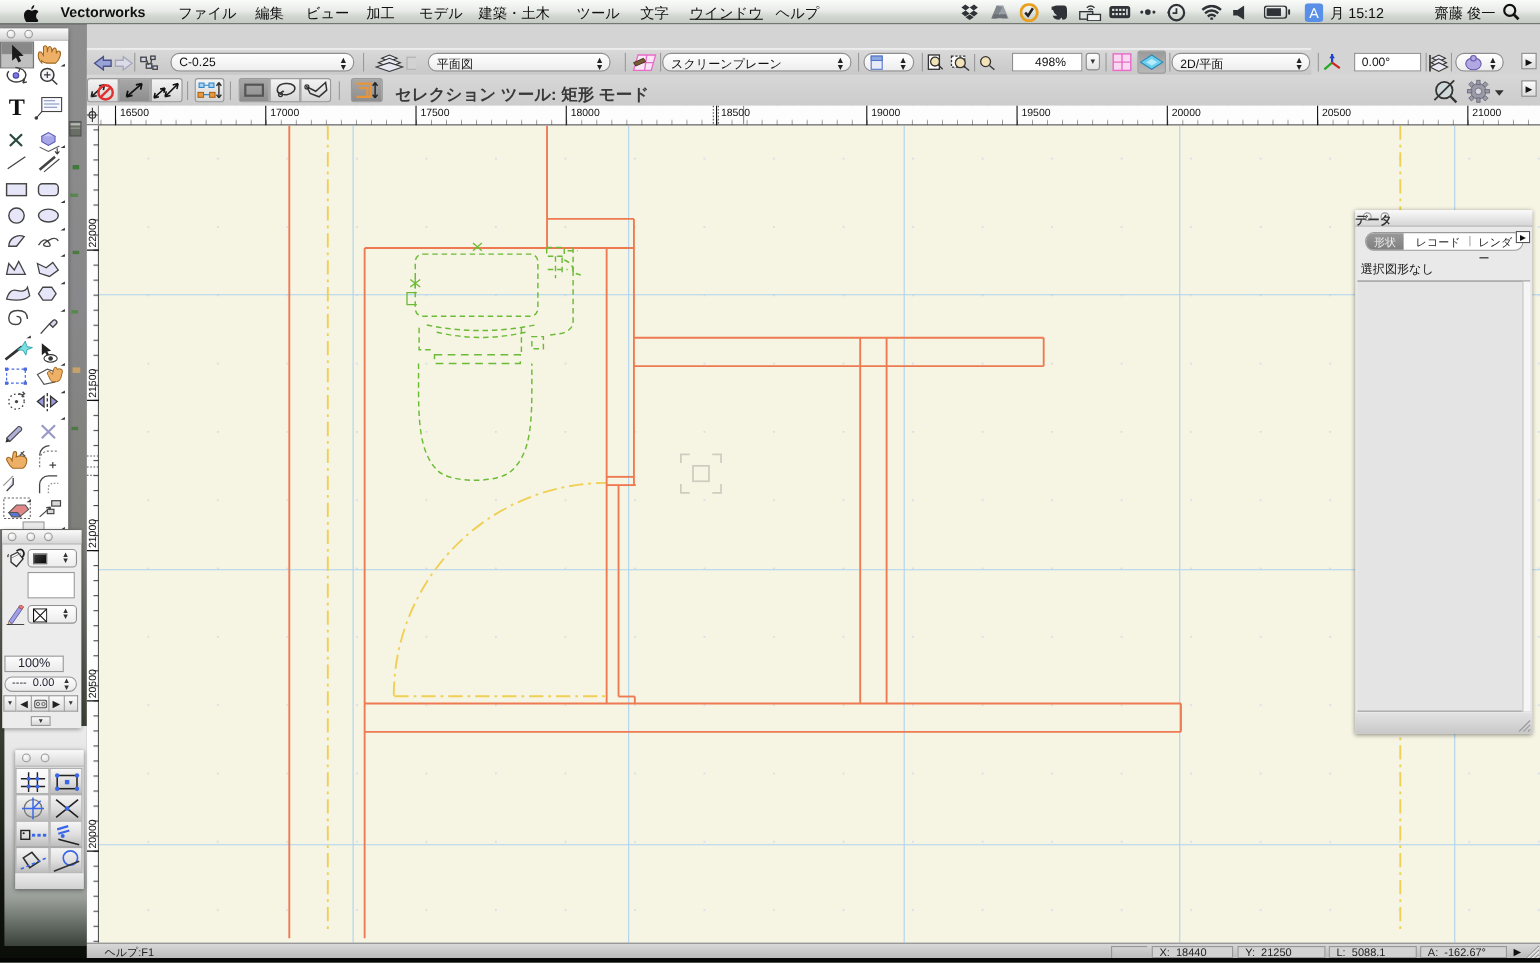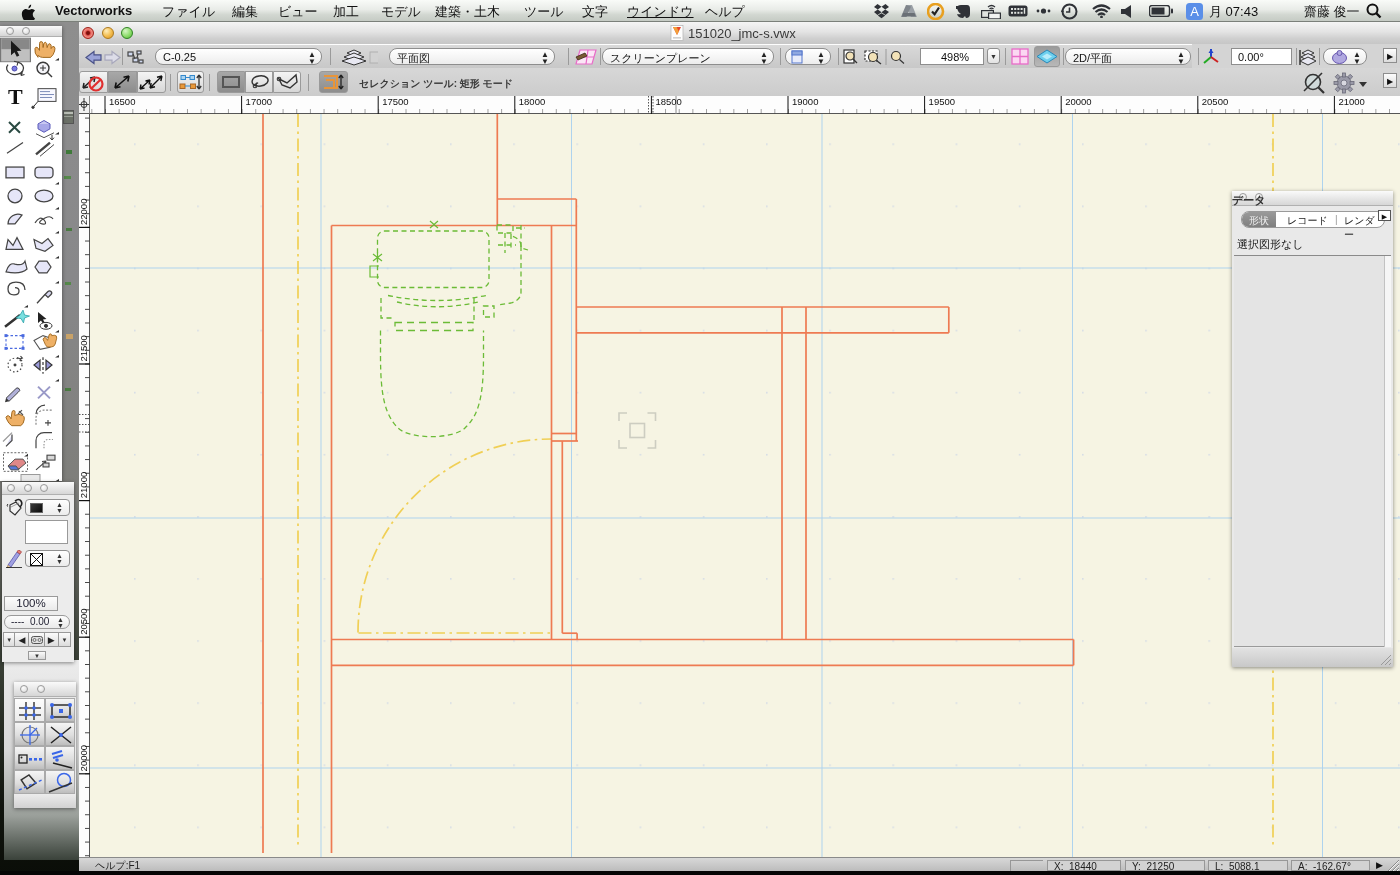--- a/index.html
+++ b/index.html
@@ -32,21 +32,21 @@
   .dd { position:absolute; height:17px; background:linear-gradient(180deg,#ffffff,#ededed);
     border:1px solid #8e8e8e; border-radius:8px; font-size:11px; color:#111;
     padding:2px 4px 0 7px; }
   .dd .arr { position:absolute; right:5px; top:1.5px; font-size:8px; color:#222; line-height:7px; }
   .sep1 { position:absolute; top:3px; width:1px; height:17px; background:#9a9a9a; }
   .fld { position:absolute; height:17px; background:#fff; border:1px solid #8e8e8e;
     font-size:11px; color:#111; padding:2px 0 0 6px; }
   .mbtn { position:absolute; top:3px; height:22px; border:1px solid #9a9a9a;
     background:linear-gradient(180deg,#f4f4f4,#d6d6d6); }
   .mbtn.sel { background:linear-gradient(180deg,#a8a8a8,#8d8d8d); }
-  #mode-text { position:absolute; left:280px; top:9px; font-size:10px; font-weight:bold; color:#3a3a3a; }
+  #mode-text { position:absolute; left:280px; top:9px; font-size:15px; font-weight:bold; color:#3a3a3a; }
 
   
   #hruler { left:90px; top:96px; width:1310px; height:18px; background:#fdfdfd; border-bottom:1px solid #555; }
   #corner { left:79px; top:96px; width:11px; height:18px; background:#f2f2f2; border-right:1px solid #888; border-bottom:1px solid #555;}
   #vruler { left:79px; top:114px; width:11px; height:743px; background:#fdfdfd; border-right:1px solid #555; }
 
   
   #canvas { left:90px; top:114px; width:1310px; height:743px; background:#f6f4e3; }
 
   
@@ -110,21 +110,21 @@
     <span class="mi" style="left:162px;">ファイル</span>
     <span class="mi" style="left:232px;">編集</span>
     <span class="mi" style="left:278px;">ビュー</span>
     <span class="mi" style="left:333px;">加工</span>
     <span class="mi" style="left:381px;">モデル</span>
     <span class="mi" style="left:435px;">建築・土木</span>
     <span class="mi" style="left:524px;">ツール</span>
     <span class="mi" style="left:582px;">文字</span>
     <span class="mi" style="left:627px;text-decoration:underline;">ウインドウ</span>
     <span class="mi" style="left:705px;">ヘルプ</span>
-    <span class="mi" style="left:1209px;">月 07:43</span>
+    <span class="mi" style="left:1209px;">月 15:12</span>
     <span class="mi" style="left:1304px;">齋藤 俊一</span>
     <svg class="mi" style="left:873px; top:3px;" width="17" height="16" xmlns="http://www.w3.org/2000/svg">
       <path d="M4.5,1 L8.5,3.8 L4.8,6.5 L1,3.9 Z M12.5,1 L16,3.9 L12.2,6.5 L8.5,3.8 Z M1,9 L4.8,6.5 L8.5,9.2 L4.5,11.9 Z M8.5,9.2 L12.2,6.5 L16,9 L12.5,11.9 Z M4.8,12.6 L8.5,10.2 L12.2,12.6 L8.5,15.2 Z" fill="#2f3237"></path>
     </svg>
     <svg class="mi" style="left:900px; top:4px;" width="18" height="15" xmlns="http://www.w3.org/2000/svg">
       <path d="M6,1 L12,1 L17,13 L11,13 Z" fill="#9aa0a6"></path>
       <path d="M6,1 L1,13 L6.5,13 L11,2.5 Z" fill="#7f858b"></path>
       <path d="M3,9 L14.5,9 L16,12.5 L2,12.5 Z" fill="#6a7076"></path>
     </svg>
     <svg class="mi" style="left:927px; top:3px;" width="18" height="17" xmlns="http://www.w3.org/2000/svg">
@@ -190,32 +190,20 @@
       <rect x="0" y="0" width="17" height="17" rx="3.5" fill="#5a8fe8"></rect>
       <text x="8.5" y="13" font-family="Liberation Sans, sans-serif" font-size="13" fill="#fff" text-anchor="middle">A</text>
     </svg>
     <svg class="mi" style="left:1366px; top:3px;" width="16" height="16" xmlns="http://www.w3.org/2000/svg">
       <circle cx="6.5" cy="6.5" r="5" fill="none" stroke="#111" stroke-width="2"></circle>
       <line x1="10.2" y1="10.2" x2="14.5" y2="14.5" stroke="#111" stroke-width="2.4"></line>
     </svg>
   </div>
 
   <div id="win" class="abs">
-    <div id="titlebar" class="abs">
-      <div class="tl" style="left:3px; background:radial-gradient(circle at 50% 50%,#6d0f0c 0%,#8a1410 22%,#e8625c 40%,#ef8d84 60%,#d8453c 100%); border:0.5px solid #9f2018;"></div>
-      <div class="tl" style="left:22.5px; background:radial-gradient(circle at 35% 30%,#ffeebb,#f2bb4c 55%,#d9952a); border:0.5px solid #ad7a1d;"></div>
-      <div class="tl" style="left:42px; background:radial-gradient(circle at 35% 30%,#d6f6c6,#8cdc6a 55%,#51b43a); border:0.5px solid #2f8422;"></div>
-      <svg style="position:absolute; left:591px; top:3px;" width="14" height="16" xmlns="http://www.w3.org/2000/svg">
-        <rect x="1" y="0.5" width="12" height="15" fill="#fdfdfd" stroke="#b8b8b8" stroke-width="0.8"></rect>
-        <path d="M3,2 L7,10 L11,2 Z" fill="#e8452a"></path>
-        <path d="M3,2 L7,10 L8.8,6.4 L6.6,2 Z" fill="#f2a03a"></path>
-        <rect x="3" y="12" width="8" height="1.6" fill="#d0d0d0"></rect>
-      </svg>
-      <div id="title-text">151020_jmc-s.vwx</div>
-    </div>
     <div id="toolbar1" class="abs">
       <svg style="position:absolute;left:2px;top:3px;" width="64" height="18" xmlns="http://www.w3.org/2000/svg">
         <path d="M13,3.5 L5,9.5 L13,15.5 L13,12.2 L20,12.2 L20,6.8 L13,6.8 Z" fill="#9aa3d8" stroke="#4a5288" stroke-width="1.2"></path>
         <path d="M31,3.5 L39,9.5 L31,15.5 L31,12.2 L24,12.2 L24,6.8 L31,6.8 Z" fill="#dcdce8" stroke="#a8a8bc" stroke-width="1.2"></path>
         <g fill="none" stroke="#444" stroke-width="1.2">
           <rect x="47" y="4" width="5" height="4" fill="#cfd8ee"></rect>
           <rect x="56" y="3" width="4" height="3" fill="#cfd8ee"></rect>
           <rect x="52" y="10" width="5" height="4" fill="#cfd8ee"></rect>
           <rect x="58" y="12" width="4" height="3" fill="#cfd8ee"></rect>
           <path d="M52,6 L54,11 M57,6 L56,10"></path>

